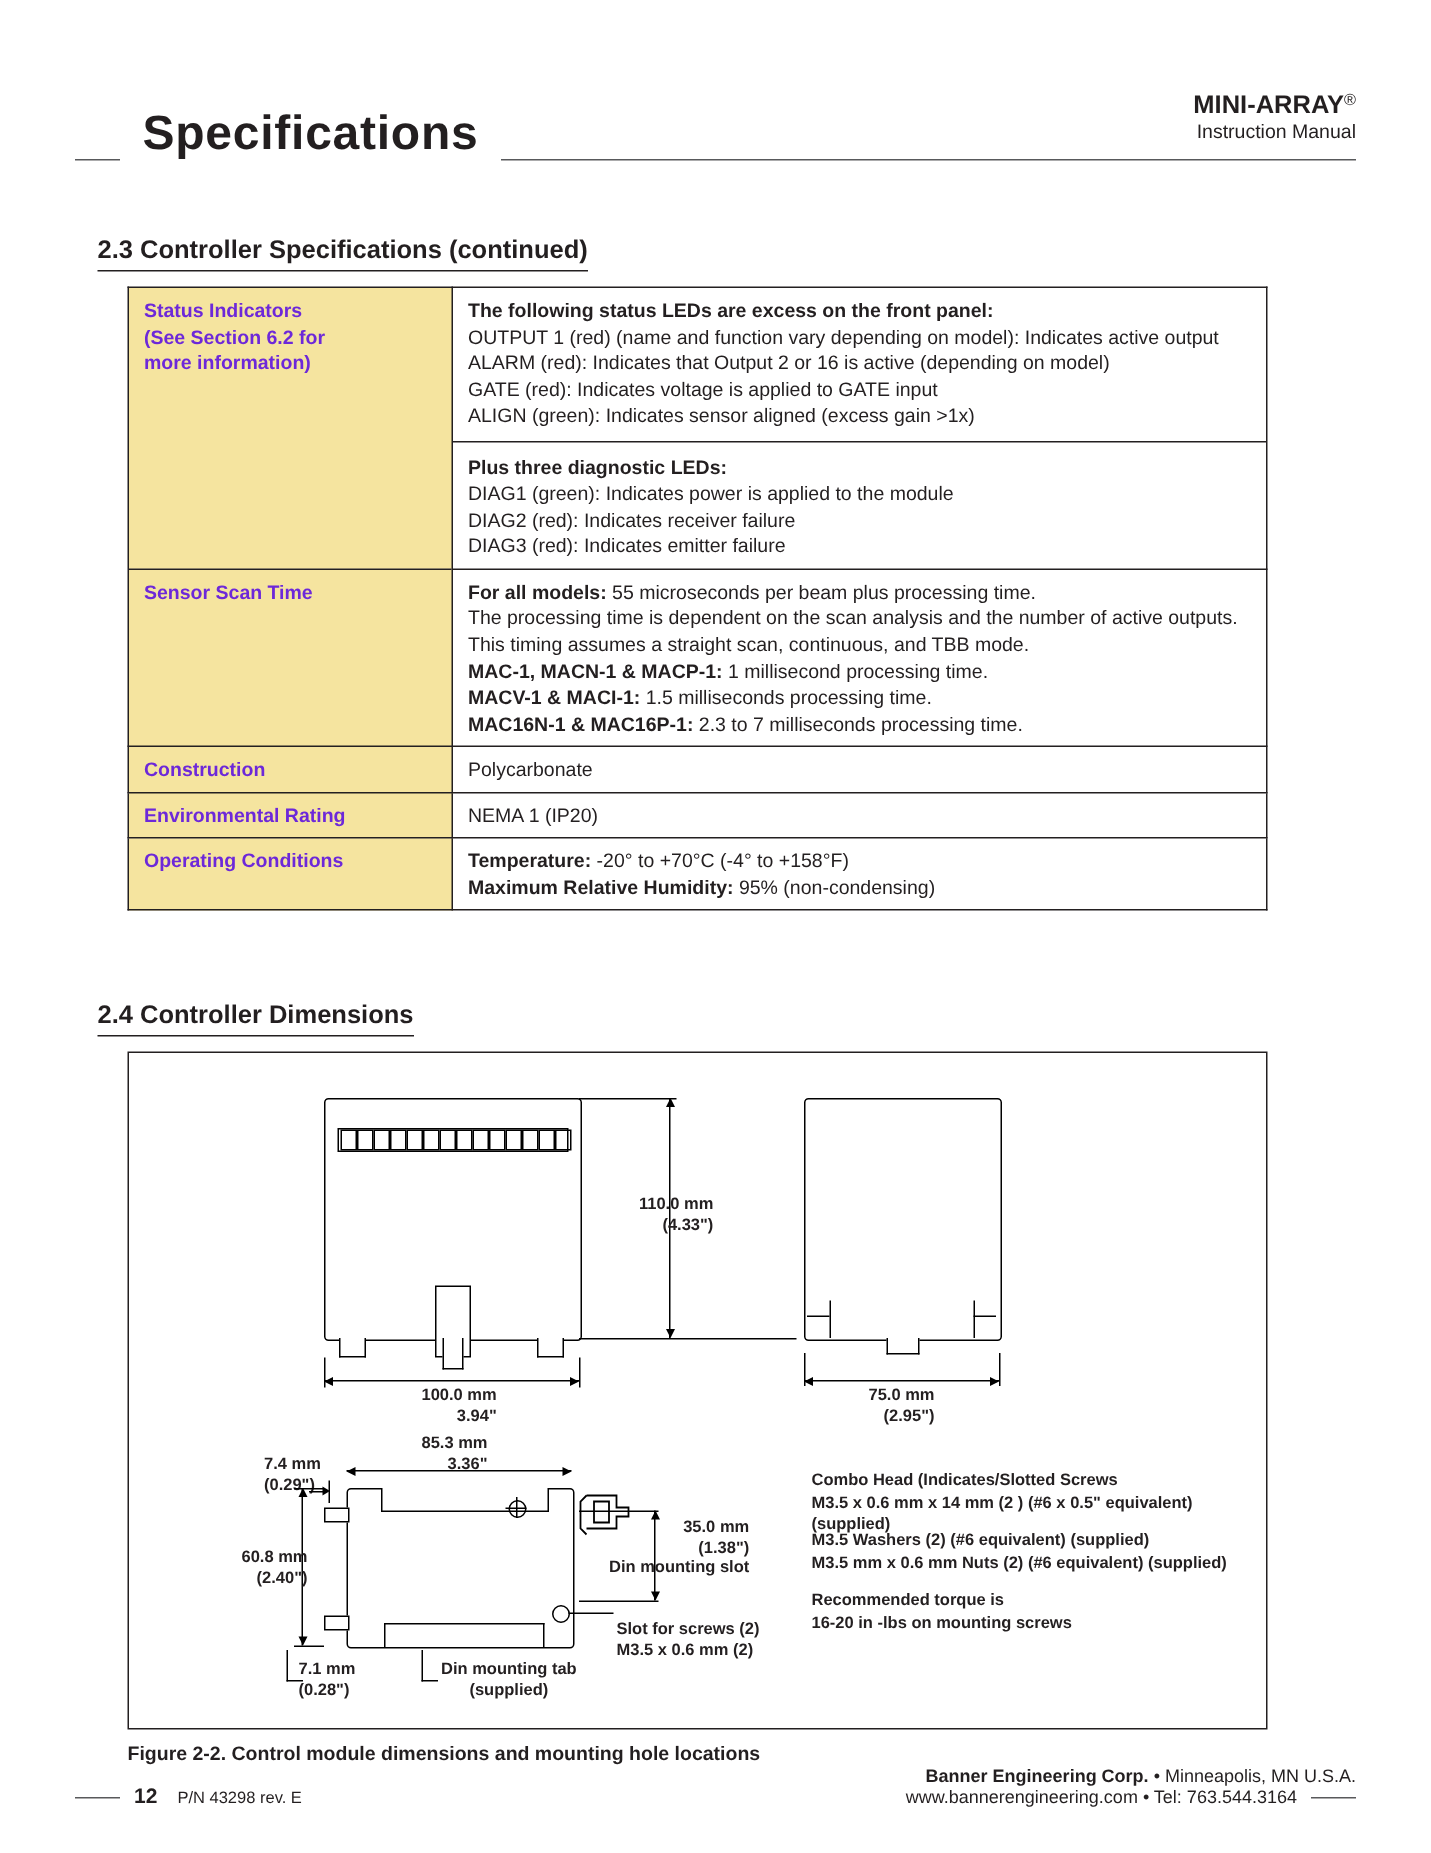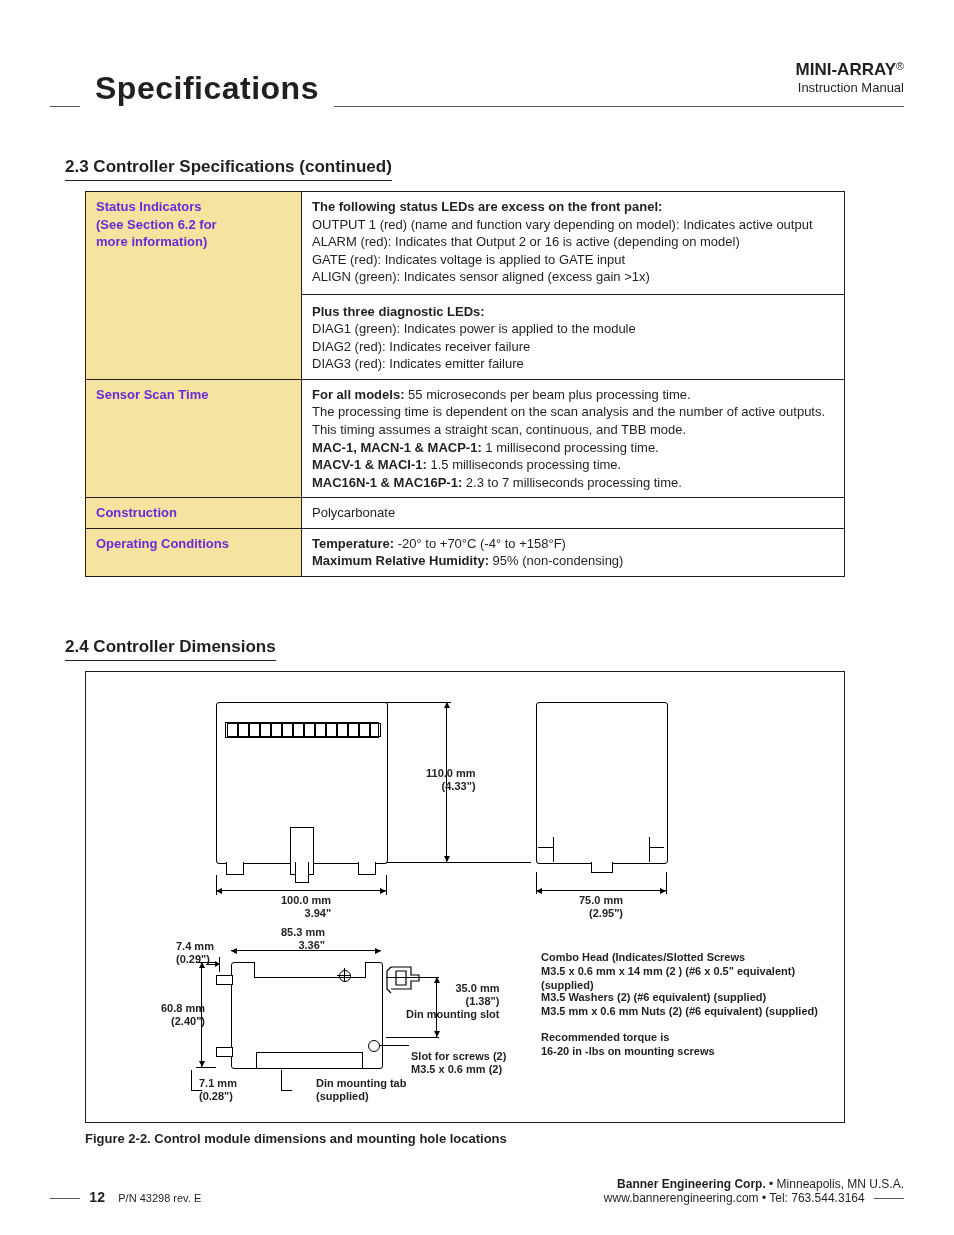--- a/index.html
+++ b/index.html
@@ -160,20 +160,24 @@
         <b>MAC-1, MACN-1 &amp; MACP-1:</b><span> 1 millisecond processing time.</span><br>
         <b>MACV-1 &amp; MACI-1:</b><span> 1.5 milliseconds processing time.</span><br>
         <b>MAC16N-1 &amp; MAC16P-1:</b><span> 2.3 to 7 milliseconds processing time.</span>
       </td>
     </tr>
     <tr>
       <td class="label">Construction</td>
       <td>Polycarbonate</td>
     </tr>
     <tr>
+      <td class="label">Environmental Rating</td>
+      <td>NEMA 1 (IP20)</td>
+    </tr>
+    <tr>
       <td class="label">Operating Conditions</td>
       <td>
         <b>Temperature:</b><span> -20° to +70°C (-4° to +158°F)</span><br>
         <b>Maximum Relative Humidity:</b><span> 95% (non-condensing)</span>
       </td>
     </tr>
   </tbody>
     </table>
 
   <div class="subsection" style="margin-top:60px;">2.4  Controller Dimensions</div>
@@ -279,21 +283,21 @@
     <div class="dim" style="left:325px; top:378px; text-align:left;">
       <span>Slot for screws (2)</span><br><span>M3.5 x 0.6 mm (2)</span>
     </div>
 
     <div style="position:absolute; left:105px; top:398px; width:10px; height:20px; border-left:1px solid #000; border-bottom:1px solid #000;"></div>
     <div class="dim" style="left:113px; top:405px; text-align:left;">
       <span>7.1 mm</span><br><span>(0.28")</span>
     </div>
 
     <div style="position:absolute; left:195px; top:398px; width:10px; height:20px; border-left:1px solid #000; border-bottom:1px solid #000;"></div>
-    <div class="dim" style="left:208px; top:405px; text-align:left;margin-left:22px;">
+    <div class="dim" style="left:208px; top:405px; text-align:center;">
       <span>Din mounting tab</span><br><span>(supplied)</span>
     </div>
 
     <div class="notes" style="top:278px;">
       <span>Combo Head (Indicates/Slotted Screws</span><br><span>M3.5 x 0.6 mm x 14 mm (2 ) (#6 x 0.5" equivalent) (supplied)</span>
     </div>
     <div class="notes" style="top:318px;">
       <span>M3.5 Washers (2) (#6 equivalent) (supplied)</span><br><span>M3.5 mm x 0.6 mm Nuts (2) (#6 equivalent) (supplied)</span>
     </div>
     <div class="notes" style="top:358px;">

